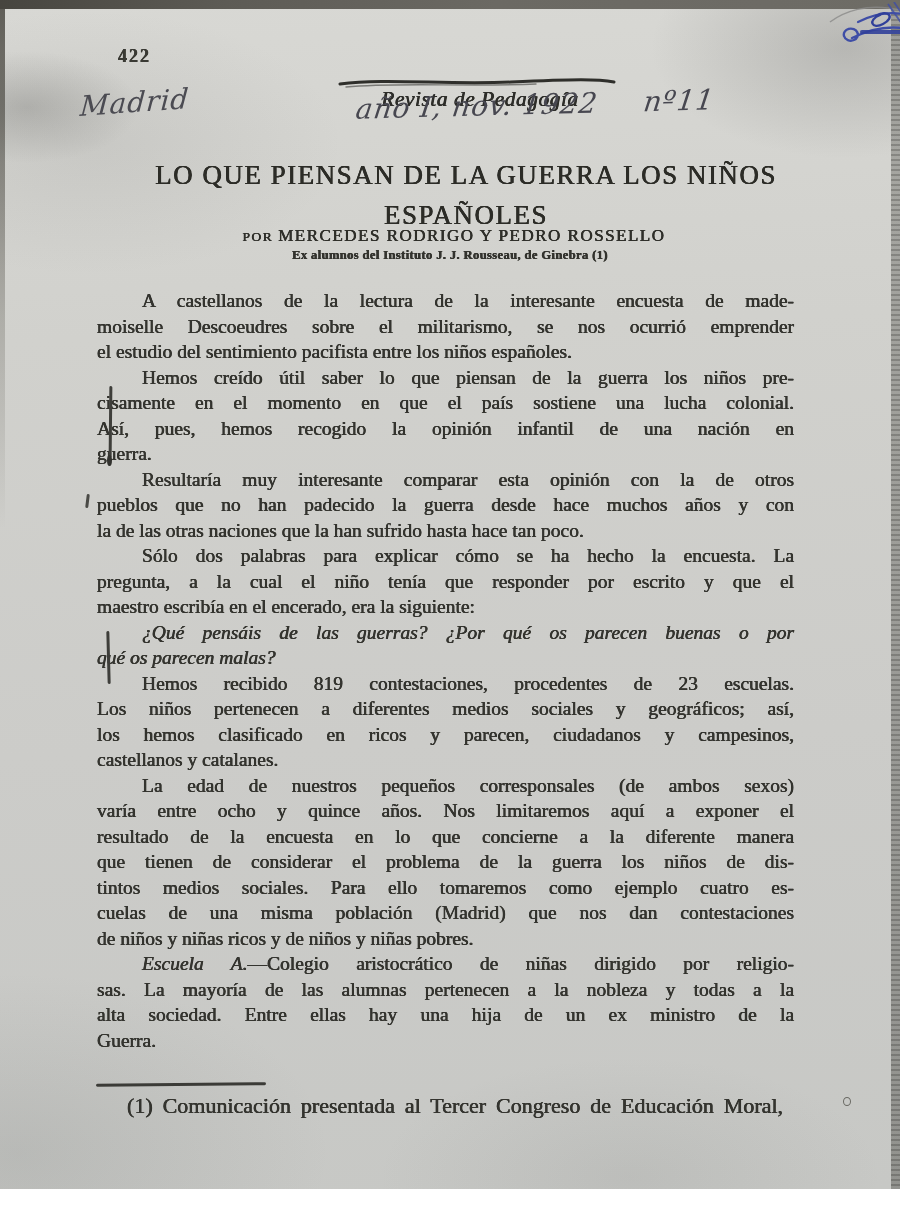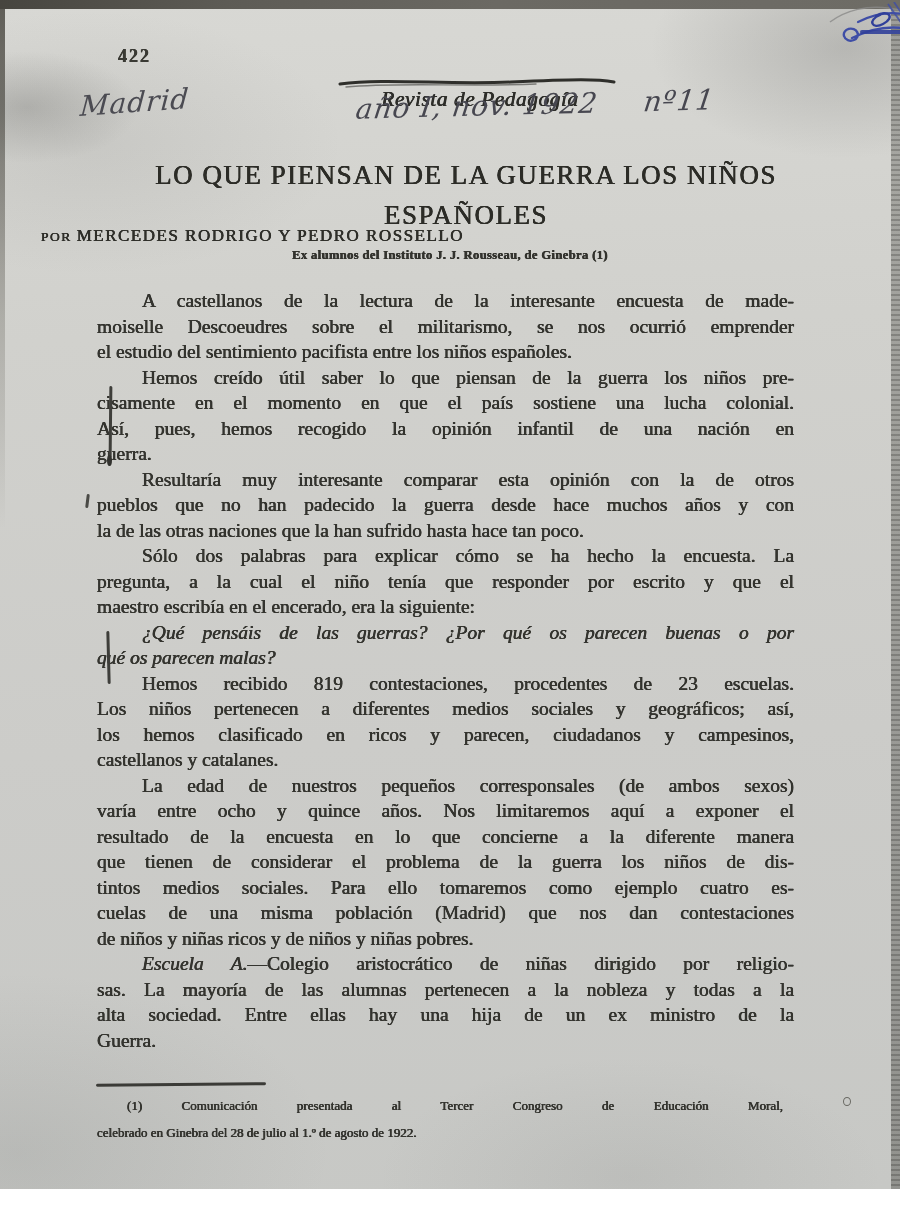--- a/index.html
+++ b/index.html
@@ -44,21 +44,21 @@
   .hand-madrid{ position:absolute; left:80px; top:86px; font-size:28px; color:#4b4b52;
     transform:rotate(-4deg) skewX(-8deg); letter-spacing:1px; }
   .hand-date{ position:absolute; left:356px; top:88px; font-size:28px; color:#474750;
     transform:rotate(-1.5deg) skewX(-9deg); letter-spacing:1px; white-space:nowrap; }
   .hand-issue{ margin-left:46px; }
   .pen-scribble{ position:absolute; left:828px; top:2px; }
 
   
   .article-title{ position:absolute; left:50px; top:139px; width:800px; text-align:center;
     font-size:27px; letter-spacing:1.5px; color:#2c2c27; line-height:40px; font-weight:normal; margin:16px; }
-  .byline{ position:absolute; left:41px; top:226px; width:800px; 
+  .byline{ position:absolute; left:54px; top:226px; width:800px; text-align:center;
     color:#2f2f2a; letter-spacing:1.5px; }
   .byline-por{ font-size:13.5px; }
   .byline-names{ font-size:17px; }
   .byline-note{ position:absolute; left:50px; top:248px; width:800px; text-align:center;
     font-size:12.5px; font-weight:bold; letter-spacing:0.4px; color:#33332e; }
 
   
   .bodytext{ position:absolute; left:97px; top:288px; width:697px;
     font-size:19.5px; color:#34342f; }
   .bodytext .tline{ height:25.5px; line-height:25.5px; white-space:nowrap; }
@@ -70,21 +70,21 @@
   .margin-mark{ position:absolute; background:#3e3e3a; border-radius:2px; }
   .mark-1{ left:109px; top:386px; width:2.5px; height:72px; transform:rotate(0.6deg); }
   .mark-1-blob{ left:107px; top:455px; width:4.5px; height:11px; border-radius:50%; background:#33332f; }
   .mark-guerra-tick{ left:86px; top:494px; width:2.5px; height:14px; transform:rotate(7deg); background:#4a4a46; }
   .mark-2{ left:107px; top:631px; width:2.5px; height:53px; transform:rotate(-1.5deg); }
 
   
   .footnote-sep{ position:absolute; left:96px; top:1083px; width:170px; height:3px;
     background:#3b3b37; transform:rotate(-0.5deg); border-radius:2px; }
   .footnote{ position:absolute; left:97px; top:1092px; width:686px;
-    font-size:13px; color:#34342f; }
+    font-size:22px; color:#34342f; }
   .footnote .tline{ height:27px; line-height:27px; white-space:nowrap; }
   .footnote .tline.just{ white-space:normal; text-align:justify; text-align-last:justify; }
   .footnote .tline.first{ padding-left:30px; }
 
   .speck{ position:absolute; left:843px; top:1097px; width:6px; height:7px;
     border:1.5px solid #6a6a64; border-radius:50%; }
 </style>
 </head>
 <body>
 
@@ -159,17 +159,16 @@
     </div>
 
   <div class="margin-mark mark-1"></div>
   <div class="margin-mark mark-1-blob"></div>
   <div class="margin-mark mark-guerra-tick"></div>
   <div class="margin-mark mark-2"></div>
 
   <div class="footnote-sep"></div>
   <div class="footnote printed">
       <div class="tline first just"><span>(1) Comunicación presentada al Tercer Congreso de Educación Moral,</span></div>
-      <div class="tline"><span>celebrado en Ginebra del 28 de julio al 1.º de agosto de 1922.</span></div>
     </div>
   <div class="speck"></div>
 
 </div>
 
 </body></html>

